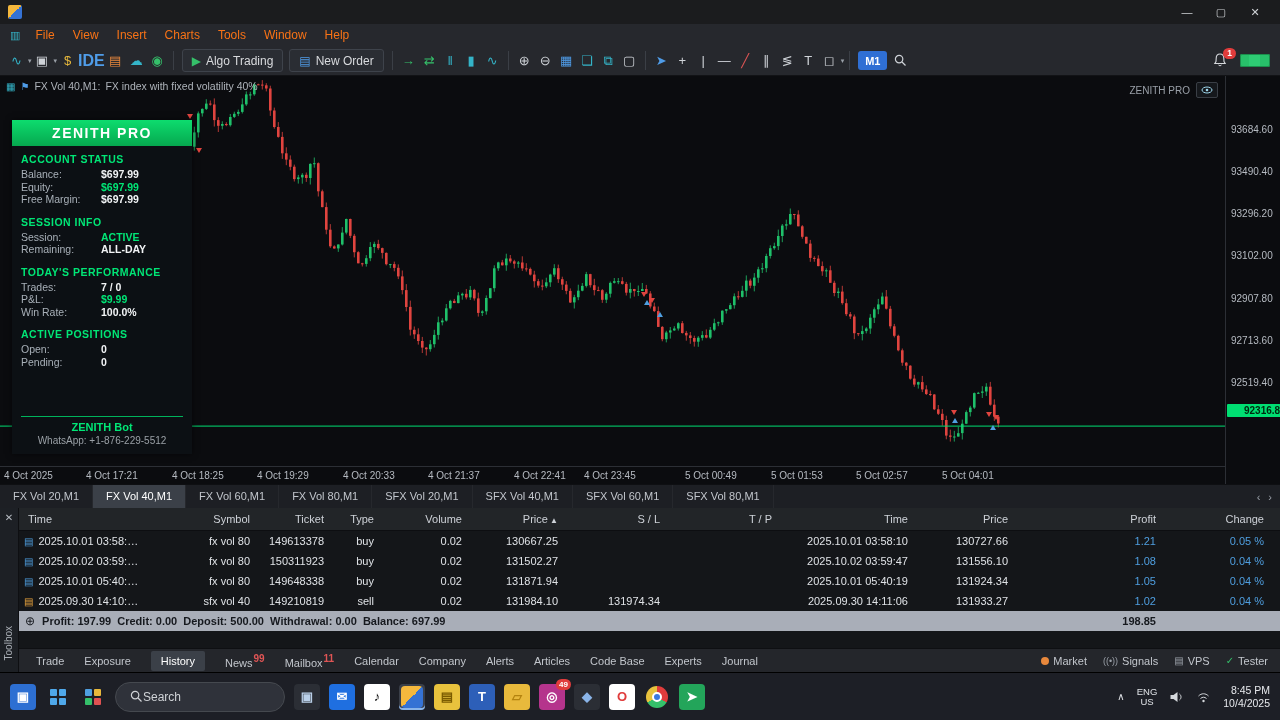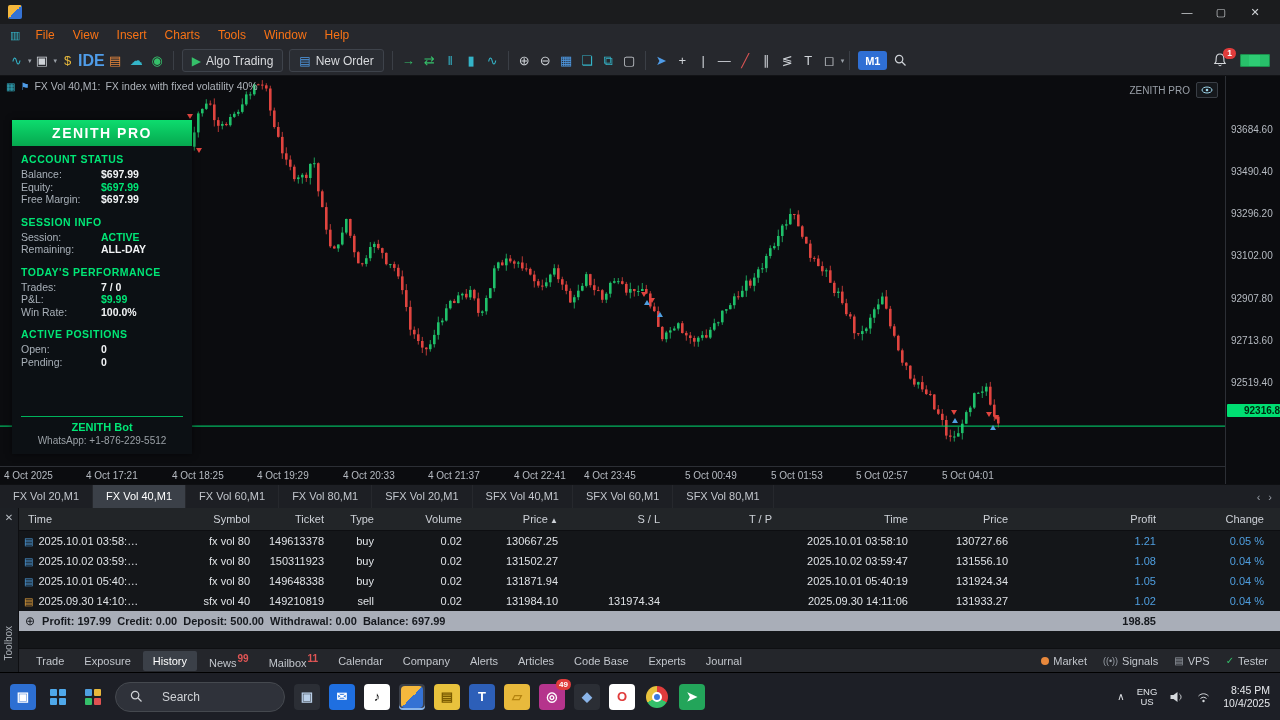--- a/index.html
+++ b/index.html
@@ -82,36 +82,36 @@
   .row-icon{font-size:10px;margin-right:5px;}
   .blue{color:#4f9fe0;}
   .tb-summary{height:20px;background:#a9aeb8;color:#16191e;font-size:11px;font-weight:bold;display:flex;align-items:center;position:relative;}
   .tb-summary .plus{margin:0 7px;font-weight:normal;font-size:12px;}
   .tb-summary .sum-text{white-space:pre;}
   .tb-summary .sum-right{position:absolute;right:124px;}
 
   
   .bottom-tabs{position:absolute;top:648px;left:18px;right:0;height:24px;background:#24262b;border-top:1px solid #0e0f12;display:flex;align-items:center;box-sizing:border-box;padding-left:8px;}
   .btab{padding:0 10px;font-size:11px;line-height:20px;color:#c2c6cc;white-space:nowrap;}
-  .btab.active{background:#3b4048;color:#fff;border-radius:2px;margin:0 2px;}
+  .btab.active{background:#3b4048;color:#fff;border-radius:2px;margin:0 10px;}
   .btab sup{color:#e05555;font-size:10px;margin-left:1px;font-weight:bold;}
   .bt-right{margin-left:auto;display:flex;align-items:center;gap:16px;padding-right:12px;font-size:11px;color:#c2c6cc;}
   .bt-right .item{display:flex;align-items:center;gap:4px;}
   .dot-orange{width:8px;height:8px;border-radius:50%;background:#e8883c;display:inline-block;}
   .sig-icon{font-size:9px;color:#9aa0a8;}
   .vps-icon,.tester-icon{font-size:10px;color:#9aa0a8;}
 
   
   .taskbar{position:absolute;top:672px;left:0;right:0;height:48px;background:#1d1f26;border-top:1px solid #000;display:flex;align-items:center;padding:0 10px;gap:9px;box-sizing:border-box;}
   .tile{width:26px;height:26px;border-radius:4px;display:flex;align-items:center;justify-content:center;font-size:13px;font-weight:bold;position:relative;}
   .tile.active{background:#3a3f49;box-shadow:inset 0 -2px 0 #8ab4e8;}
   .start-logo{width:16px;height:16px;display:grid;grid-template-columns:7px 7px;grid-template-rows:7px 7px;gap:2px;}
   .start-logo span{background:#4fa8ea;border-radius:1px;}
   .widgets-logo{width:16px;height:16px;display:grid;grid-template-columns:7px 7px;grid-template-rows:7px 7px;gap:2px;}
-  .search-pill{height:30px;border-radius:15px;background:#2f323a;border:1px solid #45494f;display:flex;align-items:center;gap:19px;padding:0 14px;width:170px;box-sizing:border-box;}
+  .search-pill{height:30px;border-radius:15px;background:#2f323a;border:1px solid #45494f;display:flex;align-items:center;gap:0;padding:0 14px;width:170px;box-sizing:border-box;}
   .search-pill span{font-size:12px;color:#cfd2d6;}
   .chrome-tile{width:22px;height:22px;border-radius:50%;background:conic-gradient(#e03c3c 0 120deg,#35c06a 120deg 240deg,#e8c23d 240deg 360deg);position:relative;}
   .chrome-tile::after{content:"";position:absolute;left:6px;top:6px;width:10px;height:10px;border-radius:50%;background:#3b78e0;border:2px solid #fff;box-sizing:border-box;}
   .app-badge{position:absolute;top:-5px;right:-6px;background:#e03c3c;color:#fff;font-size:8px;font-weight:bold;border-radius:7px;padding:0 3px;line-height:11px;}
   .tray{margin-left:auto;display:flex;align-items:center;gap:12px;}
   .tray .chev{font-size:10px;color:#dfe2e6;}
   .lang{font-size:9.5px;line-height:10px;color:#dfe2e6;text-align:center;}
   .clock{text-align:right;font-size:10.5px;line-height:13px;color:#e6e8ec;}
 </style>
 </head>

